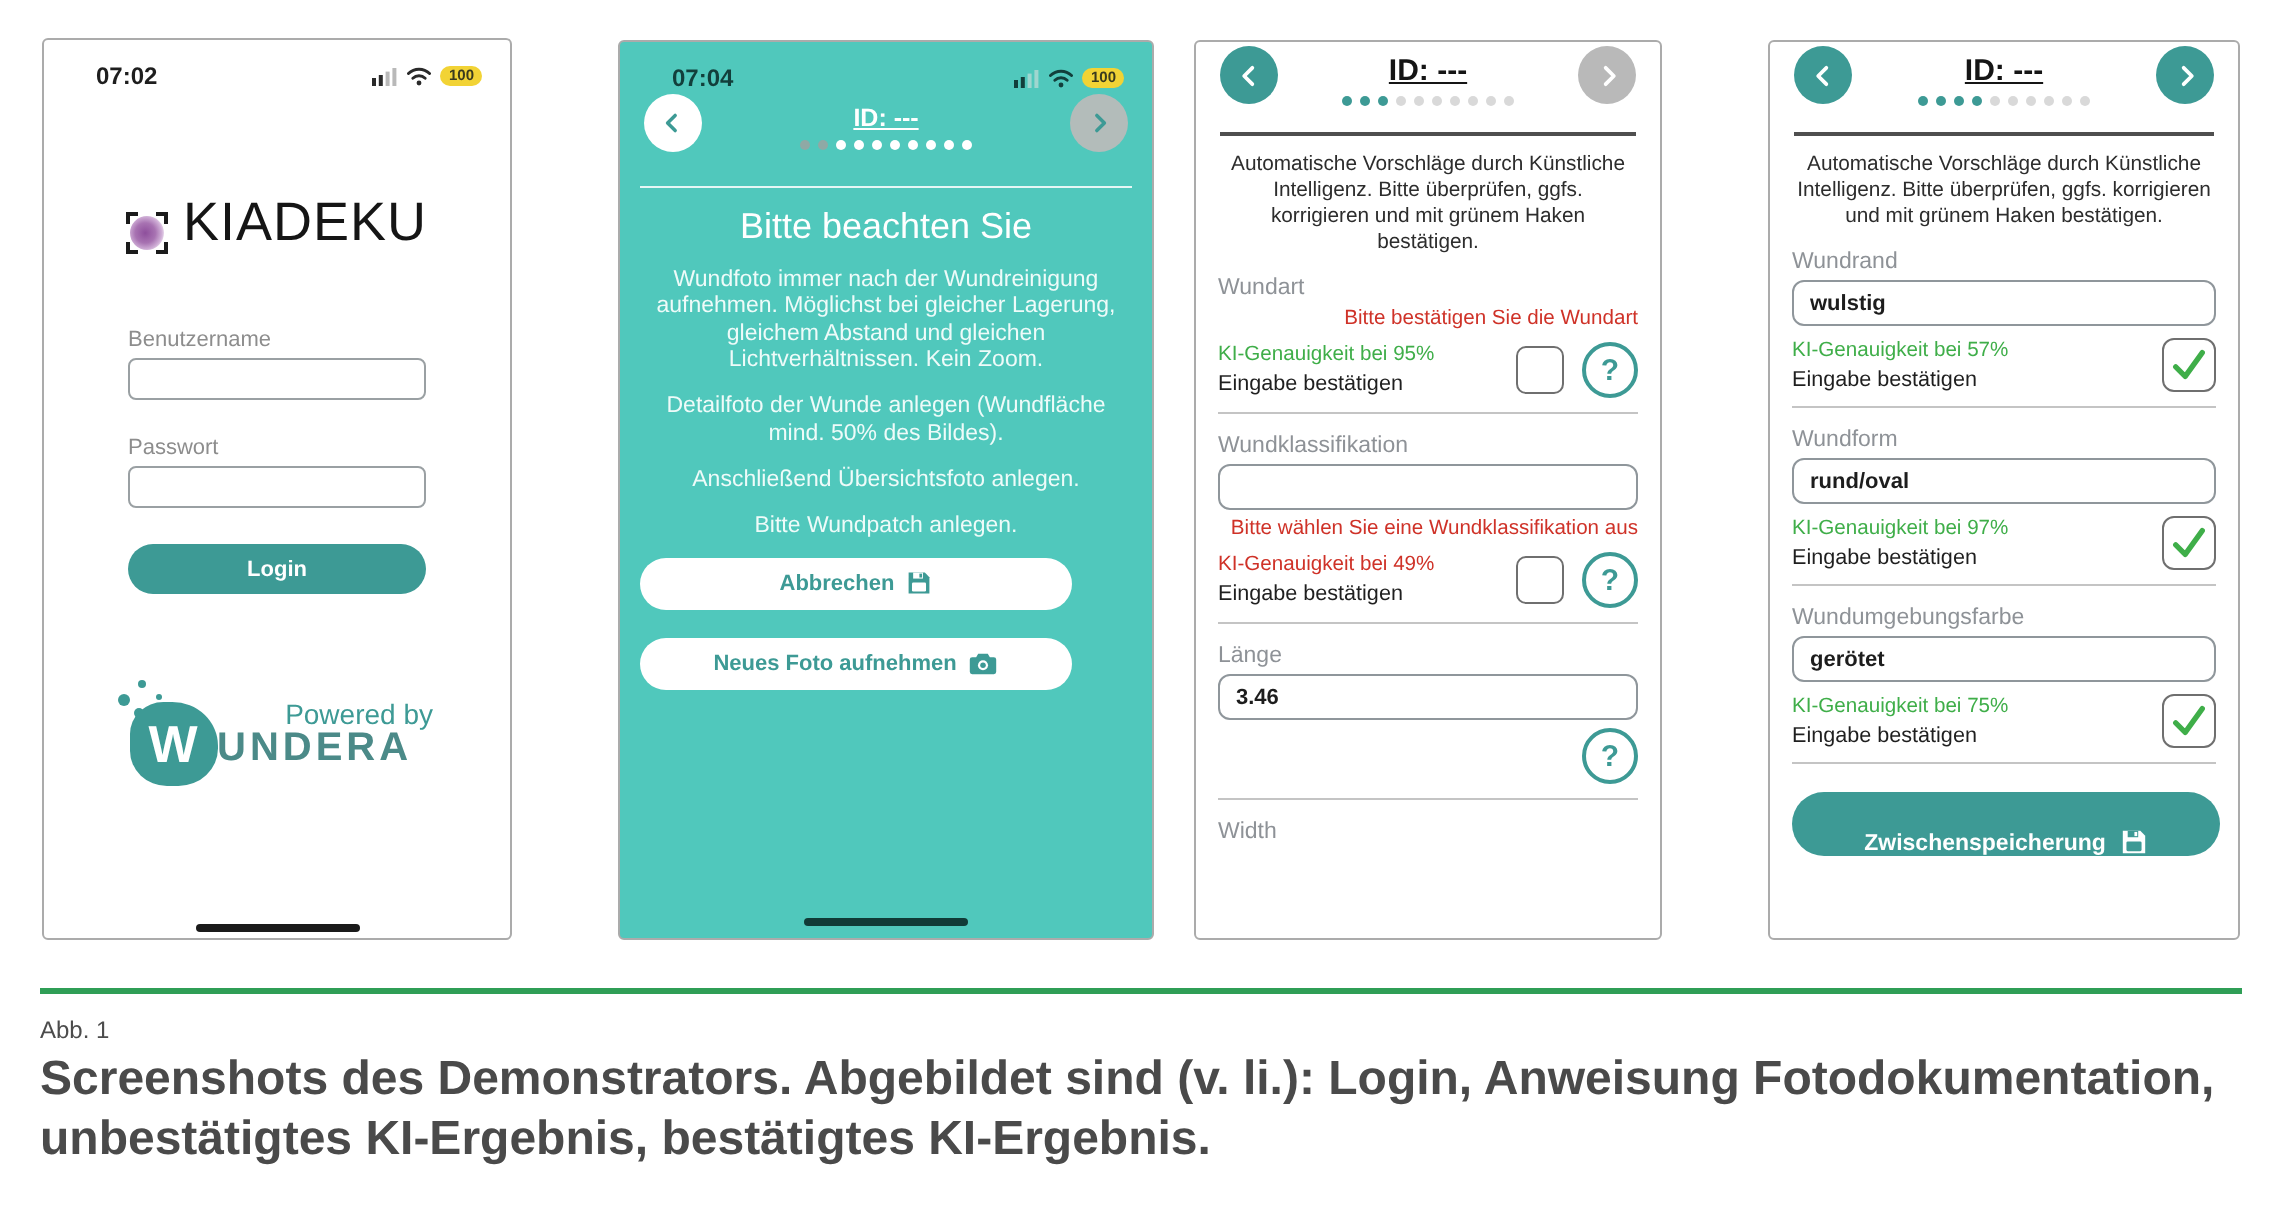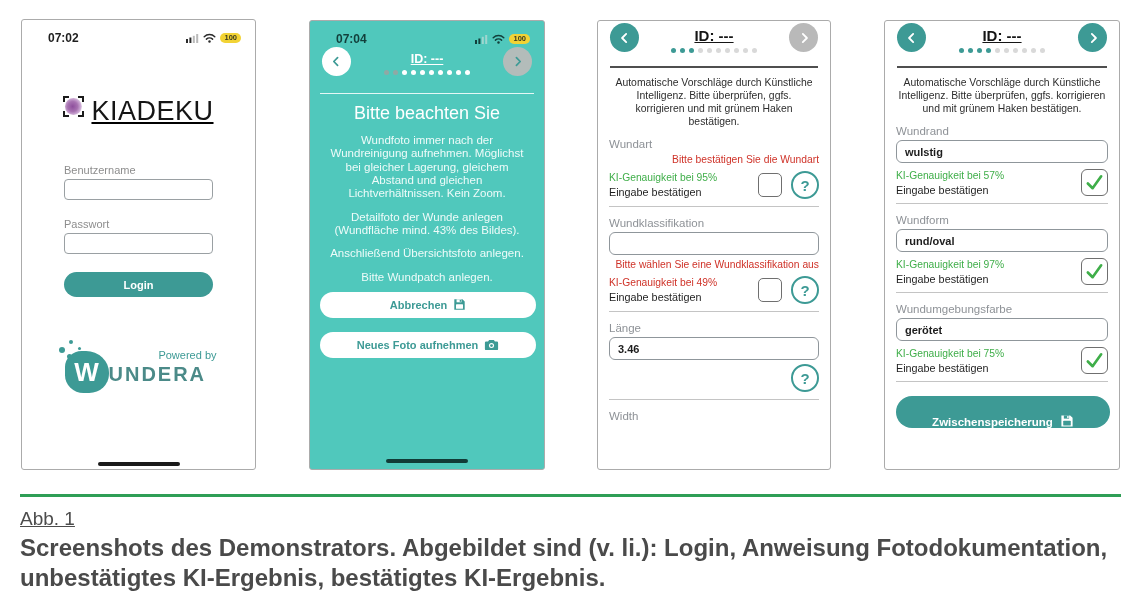--- a/index.html
+++ b/index.html
@@ -1,20 +1,20 @@
 <!DOCTYPE html>
 <html><head>
 <meta charset="utf-8">
 <style>
   * { margin:0; padding:0; box-sizing:border-box; }
   html,body { width:1140px; height:610px; background:#ffffff; font-family:"Liberation Sans", sans-serif; overflow:hidden; position:relative; }
 
   .phone { position:absolute; border:1px solid #ababab; border-radius:3px; background:#fff; overflow:hidden; }
   #phone1 { left:21px;  top:19px; width:235px; height:451px; }
-  #phone2 { left:309px; top:20px; width:236px; height:450px; background:#50c8bc; }
+  #phone2 { left:309px; top:20px; width:268px; height:450px; background:#50c8bc; }
   #phone3 { left:597px; top:20px; width:234px; height:450px; }
   #phone4 { left:884px; top:20px; width:236px; height:450px; }
 
   
   .status { display:flex; justify-content:space-between; align-items:center; padding:9px 14px 0 26px; height:26px; }
   .status .time { font-size:12px; font-weight:bold; color:#1e1e1e; }
   #phone2 .status .time, #phone2 .sticons { color:#123f3b; }
   .sticons { display:flex; align-items:center; gap:4px; color:#2a2a2a; }
   .battery { background:#f2d335; border-radius:5px; padding:1px 4px; font-size:7.5px; font-weight:bold; color:#3a3a1e; line-height:8px; }
 
@@ -33,21 +33,21 @@
   #phone2 .navbtn.gray { background:#b3bcba; color:#3d9a95; }
   .dots { display:flex; gap:4px; justify-content:center; margin-top:4px; }
   .dot { width:5px; height:5px; border-radius:50%; }
   #phone2 .dot { background:#ffffff; } #phone2 .dot.active { background:#8fa9a5; }
   #phone3 .dot, #phone4 .dot { background:#d9d9d9; }
   #phone3 .dot.active, #phone4 .dot.active { background:#3d9a95; }
   .hdr-line { margin:7px 12px 0; border-bottom:2px solid #4f4f4f; }
   #phone2 .hdr-line { border-bottom:1.5px solid rgba(255,255,255,.85); margin:8px 10px 0; }
 
   
-  .logo-row { display:flex; align-items:flex-start; justify-content:center; gap:7px; margin-top:50px;text-decoration:underline; }
+  .logo-row { display:flex; align-items:flex-end; justify-content:center; gap:7px; margin-top:50px; }
   .kia-mark { position:relative; width:21px; height:21px; }
   .kia-mark i { position:absolute; width:6px; height:6px; border:0 solid #1b1b1b; }
   .kia-mark i:nth-child(1){ left:0; top:0; border-left-width:2px; border-top-width:2px; }
   .kia-mark i:nth-child(2){ right:0; top:0; border-right-width:2px; border-top-width:2px; }
   .kia-mark i:nth-child(3){ left:0; bottom:0; border-left-width:2px; border-bottom-width:2px; }
   .kia-mark i:nth-child(4){ right:0; bottom:0; border-right-width:2px; border-bottom-width:2px; }
   .kia-blob { position:absolute; left:2px; top:2px; width:17px; height:17px; border-radius:50%;
       background:radial-gradient(circle at 45% 50%, #8e4f9c 0%, #a873b2 40%, #cfaed6 65%, rgba(207,174,214,0) 85%); }
   .logo-text { font-size:27px; color:#151515; letter-spacing:.5px; }
   .p1-form { padding:0 42px;margin-top:37px; }
@@ -55,21 +55,21 @@
   .p1-input { display:block; width:100%; height:21px; margin-top:3px; border:1px solid #9aa0a3; border-radius:4px; background:#fff; }
   .p1-label.second { margin-top:18px; }
   .login-btn { display:block; width:100%; height:25px; margin-top:18px; border:none; border-radius:13px; background:#3d9a95; color:#ffffff; font-weight:bold; font-size:11px; cursor:pointer; font-family:inherit; }
   .wundera { position:relative; width:160px; margin:40px auto 0; height:62px; }
   .w-badge { position:absolute; left:6px; top:14px; width:44px; height:42px; background:#3d9a95; border-radius:38% 52% 45% 42%; color:#fff; font-weight:bold; font-size:26px; display:flex; align-items:center; justify-content:center; }
   .w-dots i { position:absolute; border-radius:50%; background:#3d9a95; }
   .w-dots i:nth-child(1){ width:6px; height:6px; left:0px;  top:10px; }
   .w-dots i:nth-child(2){ width:4px; height:4px; left:10px; top:3px;  }
   .w-dots i:nth-child(3){ width:3px; height:3px; left:19px; top:10px; }
   .w-dots i:nth-child(4){ width:5px; height:5px; left:8px;  top:17px; }
-  .powered { position:absolute; right:2px; top:12px; font-size:11px; color:#3d9a95;padding-left:42px; }
+  .powered { position:absolute; right:2px; top:12px; font-size:14px; color:#3d9a95;padding-left:42px; }
   .brand-rest { position:absolute; left:50px; top:26px; font-size:20px; font-weight:bold; letter-spacing:2px; color:#4b8a88; }
   .home-bar { position:absolute; left:50%; transform:translateX(-50%); width:82px; height:4px; border-radius:2px; background:#1a1a1a; }
   #phone1 .home-bar { bottom:3px; }
   #phone2 .home-bar { bottom:6px; background:#113b37; }
 
   
   .p2-heading { margin-top:9px; text-align:center; color:#ffffff; font-size:18px; }
   .p2-para { margin:10px 16px 0; text-align:center; color:#eefbf9; font-size:11.5px; line-height:1.16; }
   .p2-btn { display:flex; align-items:center; justify-content:center; gap:6px; margin:14px 10px 0; height:26px; width:216px; border:none; border-radius:13px; background:#ffffff; color:#3d9a95; font-weight:bold; font-size:11px; cursor:pointer; font-family:inherit; }
   .p2-btn.second { margin-top:8px; }
@@ -89,21 +89,21 @@
   .checkbox { width:24px; height:24px; border:1.5px solid #6f6f6f; border-radius:5px; background:#fff; display:flex; align-items:center; justify-content:center; cursor:pointer; }
   #phone4 .checkbox { width:27px; height:27px; border-radius:6px; }
   .help { width:28px; height:28px; border:2.5px solid #3d9a95; border-radius:50%; color:#3d9a95; font-weight:bold; font-size:15px; display:flex; align-items:center; justify-content:center; background:#fff; cursor:pointer; }
   .fdivider { margin-top:7px; border-bottom:1px solid #c4c4c4; }
   .helprow { margin-top:4px; display:flex; justify-content:flex-end; }
   .save-btn { display:flex; align-items:flex-end; justify-content:center; gap:7px; margin:14px auto 0; width:214px; height:32px; border:none; border-radius:17px; background:#3d9a95; color:#ffffff; font-weight:bold; font-size:11.5px; cursor:pointer; font-family:inherit; }
 
   
   .caption { position:absolute; left:20px; top:494px; width:1101px; }
   .cap-rule { height:3px; background:#2f9e56; }
-  .cap-label { margin-top:11px; font-size:19px; color:#4c4c4c;text-decoration:underline; }
+  .cap-label { margin-top:11px; font-size:12px; color:#4c4c4c; }
   .cap-text { margin-top:3px; font-size:24px; font-weight:600; color:#4a4a4a; line-height:1.27; white-space:pre-line; }
 </style>
 </head>
 <body>
 
 <div class="phone" id="phone1">
   <div class="status">
     <span class="time">07:02</span>
     <span class="sticons">
       <svg width="13" height="10" viewBox="0 0 13 10">
@@ -191,21 +191,21 @@
     <button class="navbtn gray right">
       <svg width="13" height="13" viewBox="0 0 24 24">
           <polyline points="10,5 17,12 10,19" fill="none" stroke="currentColor" stroke-width="3.2" stroke-linecap="round" stroke-linejoin="round"></polyline>
         </svg>
     </button>
   </div>
   <div class="hdr-line"></div>
 
   <div class="p2-heading">Bitte beachten Sie</div>
   <div class="p2-para">Wundfoto immer nach der Wundreinigung aufnehmen. Möglichst bei gleicher Lagerung, gleichem Abstand und gleichen Lichtverhältnissen. Kein Zoom.</div>
-  <div class="p2-para">Detailfoto der Wunde anlegen (Wundfläche mind. 43% des Bildes).</div>
+  <div class="p2-para">Detailfoto der Wunde anlegen (Wundfläche mind. 50% des Bildes).</div>
   <div class="p2-para">Anschließend Übersichtsfoto anlegen.</div>
   <div class="p2-para">Bitte Wundpatch anlegen.</div>
 
   <button class="p2-btn second">
     <span>Abbrechen</span>
     <svg width="13" height="13" viewBox="0 0 20 20">
         <path d="M2 2 H14.5 L18 5.5 V18 H2 Z" fill="#3d9a95"></path>
         <rect x="5.5" y="2" width="7.5" height="4.6" fill="#ffffff"></rect>
         <rect x="10.3" y="2.8" width="2" height="3" fill="#3d9a95"></rect>
         <rect x="4.6" y="9.6" width="10.8" height="7" rx="1" fill="#ffffff"></rect>

